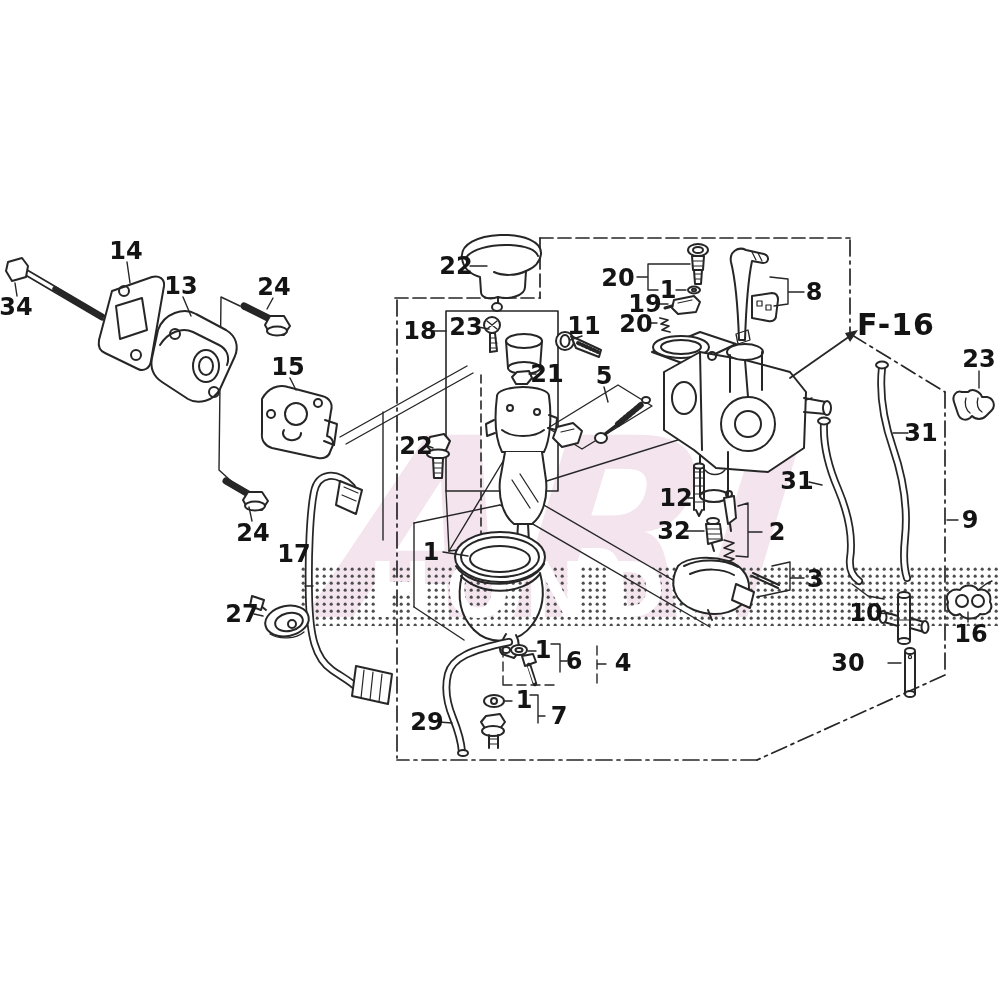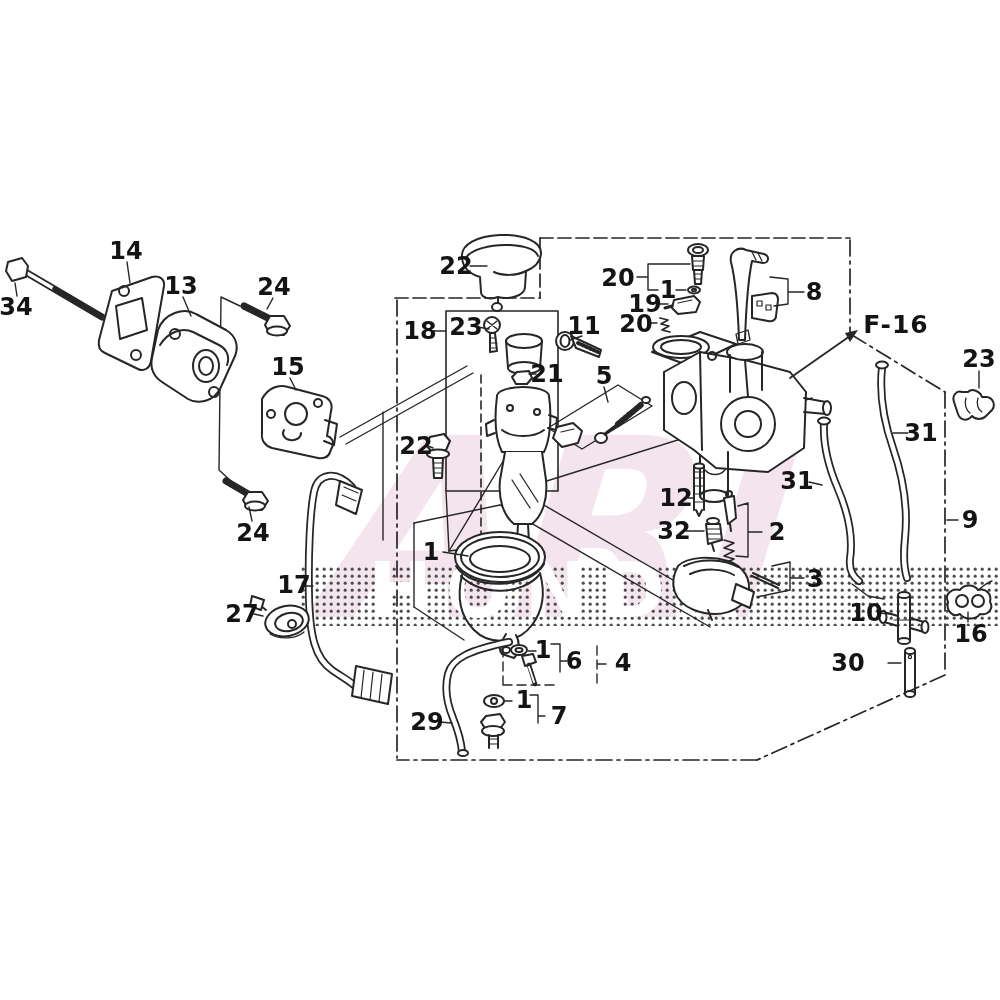--- a/index.html
+++ b/index.html
@@ -4,21 +4,21 @@
 <style>
   html,body{margin:0;padding:0;background:#ffffff;}
   #stage{position:relative;width:1000px;height:1000px;background:#ffffff;overflow:hidden;
          font-family:"DejaVu Sans","Liberation Sans",sans-serif;}
   #wm-overlay{position:absolute;left:330px;top:408px;font-size:250px;line-height:245px;
               font-weight:bold;font-style:italic;color:#f3e4ee;letter-spacing:-6px;
               transform:skewX(-6deg);user-select:none;}
   svg.art{position:absolute;left:0;top:0;}
   .lbl{position:absolute;transform:translate(-50%,-50%);font-weight:bold;font-size:24px;
        color:#141414;white-space:nowrap;}
-  .lbl-f16{font-size:25px;letter-spacing:1px;}
+  .lbl-f16{font-size:30px;letter-spacing:1px;}
 </style>
 </head>
 <body>
 
 <div id="stage">
 
   <div id="wm-overlay">ARI</div>
 
   <svg class="art" width="1000" height="1000" viewBox="0 0 1000 1000" stroke="#262626" fill="none" stroke-width="2" stroke-linecap="round" stroke-linejoin="round">
     <defs>
@@ -396,21 +396,21 @@
   <div class="lbl" style="left:416px;top:446px">22</div>
   <div class="lbl" style="left:676px;top:498px">12</div>
   <div class="lbl" style="left:674px;top:531px">32</div>
   <div class="lbl" style="left:777px;top:532px">2</div>
   <div class="lbl" style="left:431px;top:552px">1</div>
   <div class="lbl" style="left:815px;top:579px">3</div>
   <div class="lbl" style="left:797px;top:481px">31</div>
   <div class="lbl" style="left:921px;top:433px">31</div>
   <div class="lbl" style="left:979px;top:359px">23</div>
   <div class="lbl" style="left:970px;top:520px">9</div>
-  <div class="lbl" style="left:294px;top:585px">17</div>
+  <div class="lbl" style="left:294px;top:554px">17</div>
   <div class="lbl" style="left:242px;top:614px">27</div>
   <div class="lbl" style="left:866px;top:613px">10</div>
   <div class="lbl" style="left:971px;top:634px">16</div>
   <div class="lbl" style="left:848px;top:663px">30</div>
   <div class="lbl" style="left:543px;top:650px">1</div>
   <div class="lbl" style="left:574px;top:661px">6</div>
   <div class="lbl" style="left:623px;top:663px">4</div>
   <div class="lbl" style="left:524px;top:700px">1</div>
   <div class="lbl" style="left:559px;top:716px">7</div>
   <div class="lbl" style="left:427px;top:722px">29</div>

